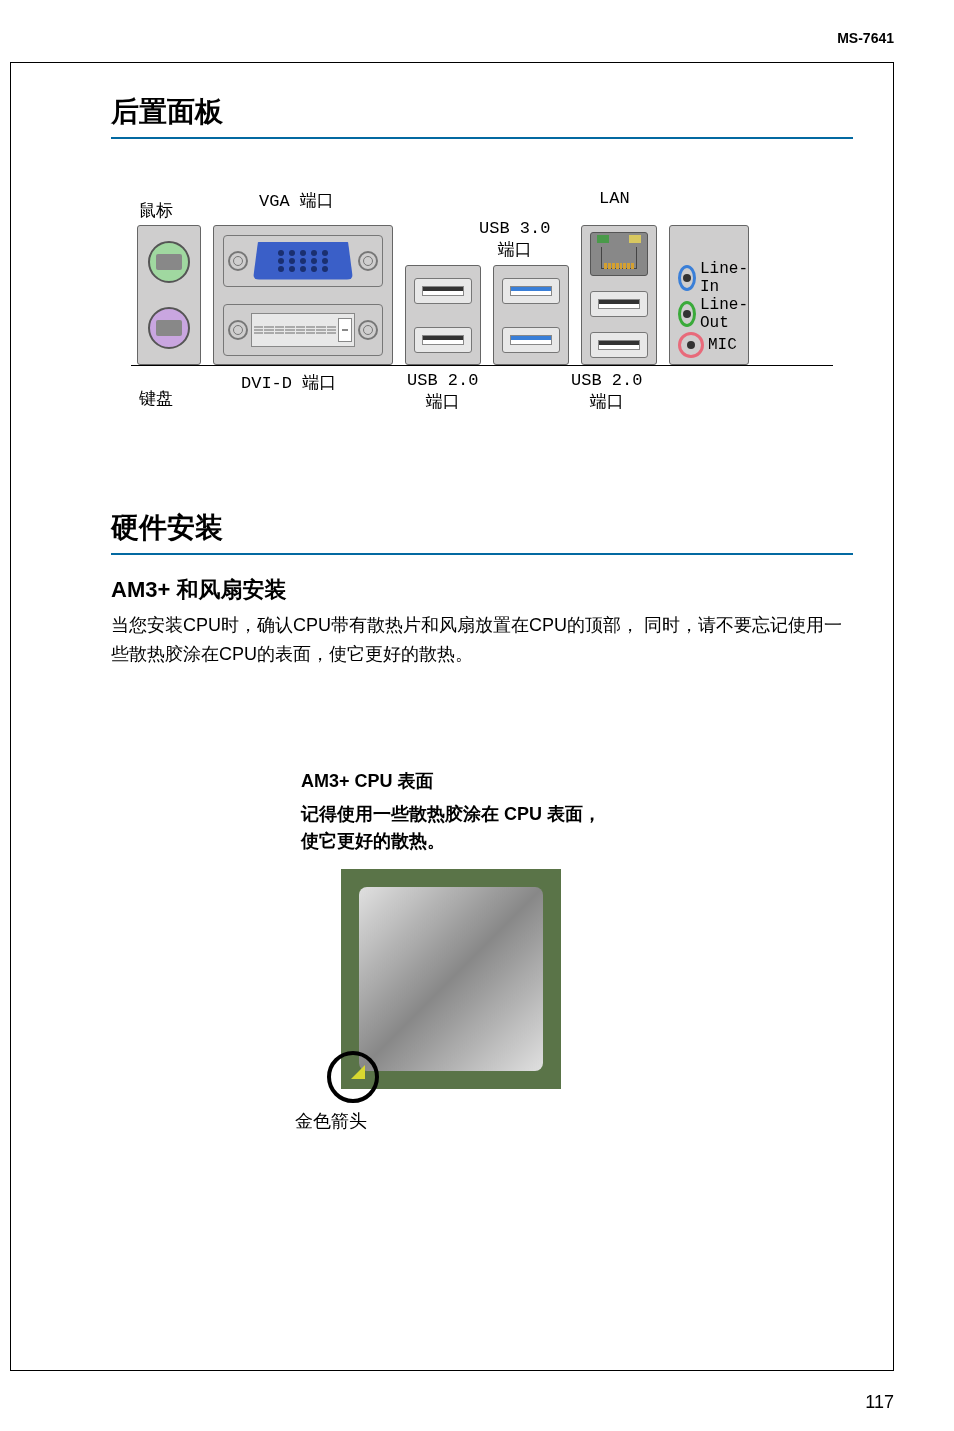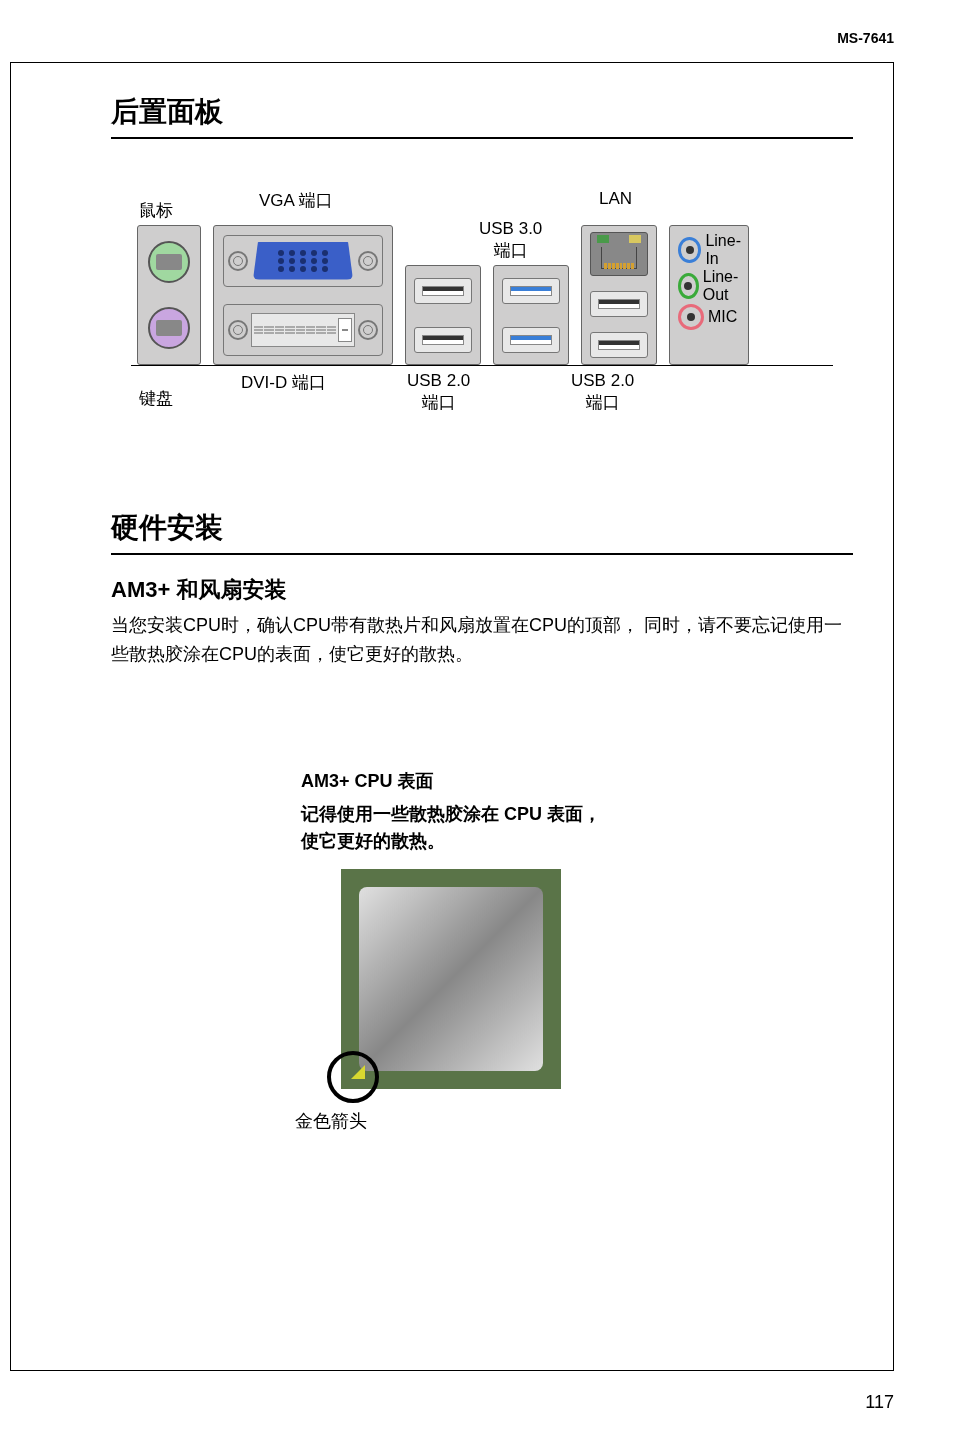--- a/index.html
+++ b/index.html
@@ -26,31 +26,32 @@
     bottom: 60px;
     border: 1px solid #000;
   }
   .content {
     padding: 30px 40px 20px 100px;
   }
   .section-title {
     font-size: 28px;
     font-weight: bold;
     padding-bottom: 6px;
-    border-bottom: 2px solid #000000;
+    border-bottom: 2px solid #0369a1;
     margin-bottom: 20px;
   }
   .intro-text {
     font-size: 18px;
     margin-bottom: 40px;
   }
   .diagram-area {
     position: relative;
     height: 280px;
     margin-bottom: 70px;
+    font-family: Liberation Mono, monospace;
   }
   .label {
     position: absolute;
     font-size: 17px;
     text-align: center;
   }
   .panel-row {
     position: absolute;
     top: 62px;
     left: 20px;
@@ -124,21 +125,21 @@
     width:58px;height:44px;background:#888;border:1.5px solid #555;border-radius:3px;
     position:relative;display:flex;flex-direction:column;align-items:center;
   }
   .lan-leds{display:flex;gap:20px;padding-top:2px;}
   .lan-leds span{width:12px;height:8px;}
   .lan-leds span:first-child{background:#4a9a4a;}
   .lan-leds span:last-child{background:#d8c860;}
   .lan-open{width:36px;height:22px;border:1.5px solid #444;border-top:none;margin-top:4px;background:#888;position:relative;}
   .lan-pins{position:absolute;bottom:-1px;left:2px;right:2px;height:6px;display:flex;gap:1px;}
   .lan-pins span{flex:1;background:#d4a030;}
-  .audio-block { width: 80px; height: 140px; border:none;background:#cfcece;border:1.5px solid #666;border-radius:3px;justify-content:flex-start;padding:6px 0;}
+  .audio-block { width: 80px; height: 140px; border:none;background:#cfcece;border:1.5px solid #666;border-radius:3px;justify-content:flex-end;padding:6px 0;}
   .audio-jack-row{display:flex;align-items:center;gap:4px;width:100%;padding-left:8px;}
   .jack{width:26px;height:26px;border:3px solid;border-radius:50%;display:flex;align-items:center;justify-content:center;}
   .jack::after{content:"";width:8px;height:8px;background:#333;border-radius:50%;}
   .jack.blue{border-color:#3a7fd8;}
   .jack.green{border-color:#3aaa3a;}
   .jack.pink{border-color:#e86a7a;}
   .audio-lbl{font-size:16px;}
 
   .sub-heading { font-size: 22px; font-weight: bold; margin-bottom: 6px;}
   .body-text { font-size: 18px; line-height: 1.6; margin-bottom: 100px;}

